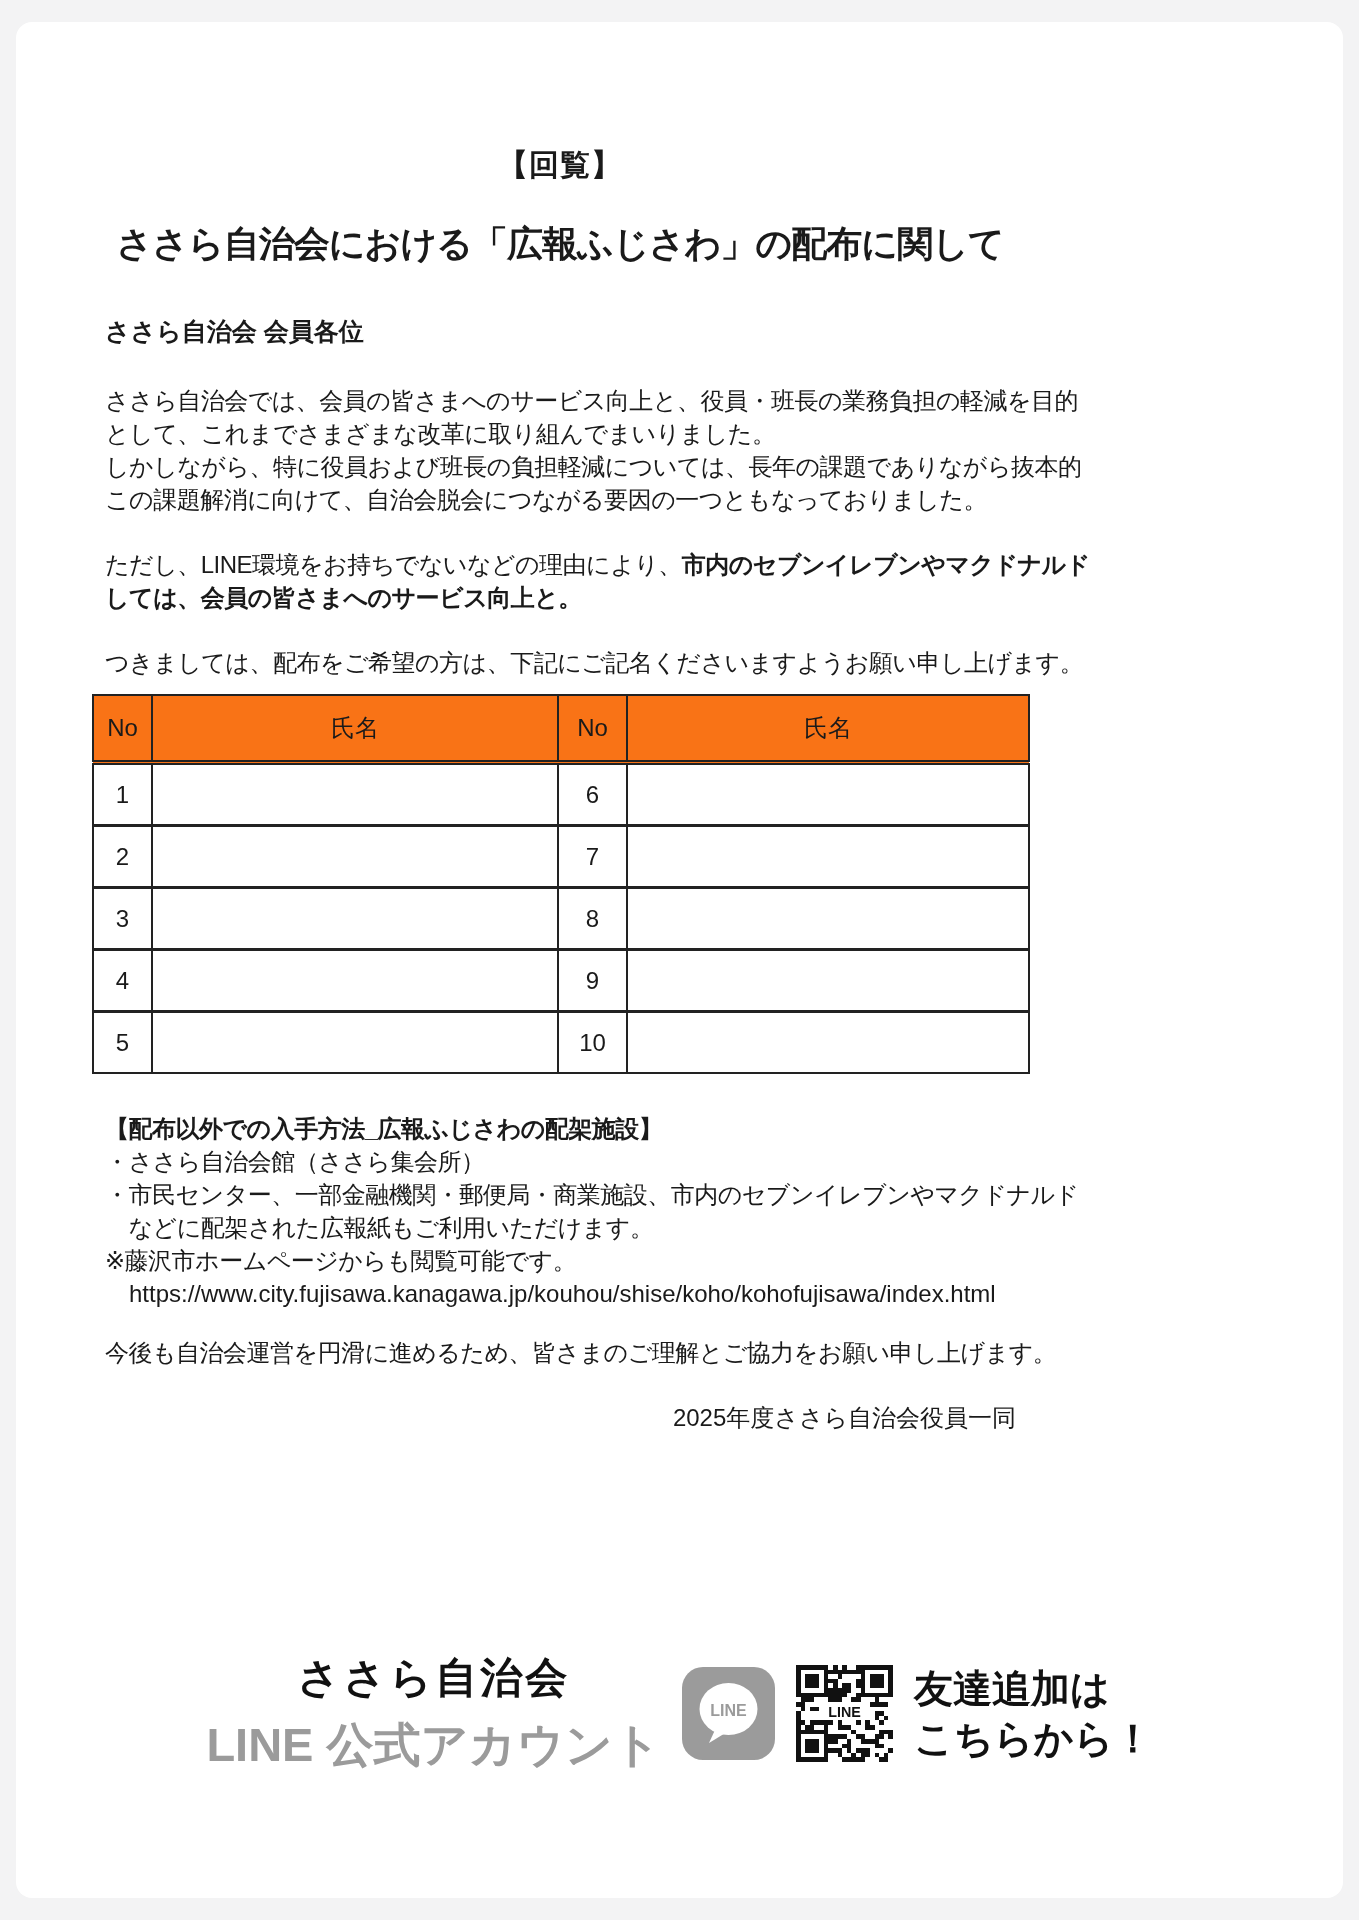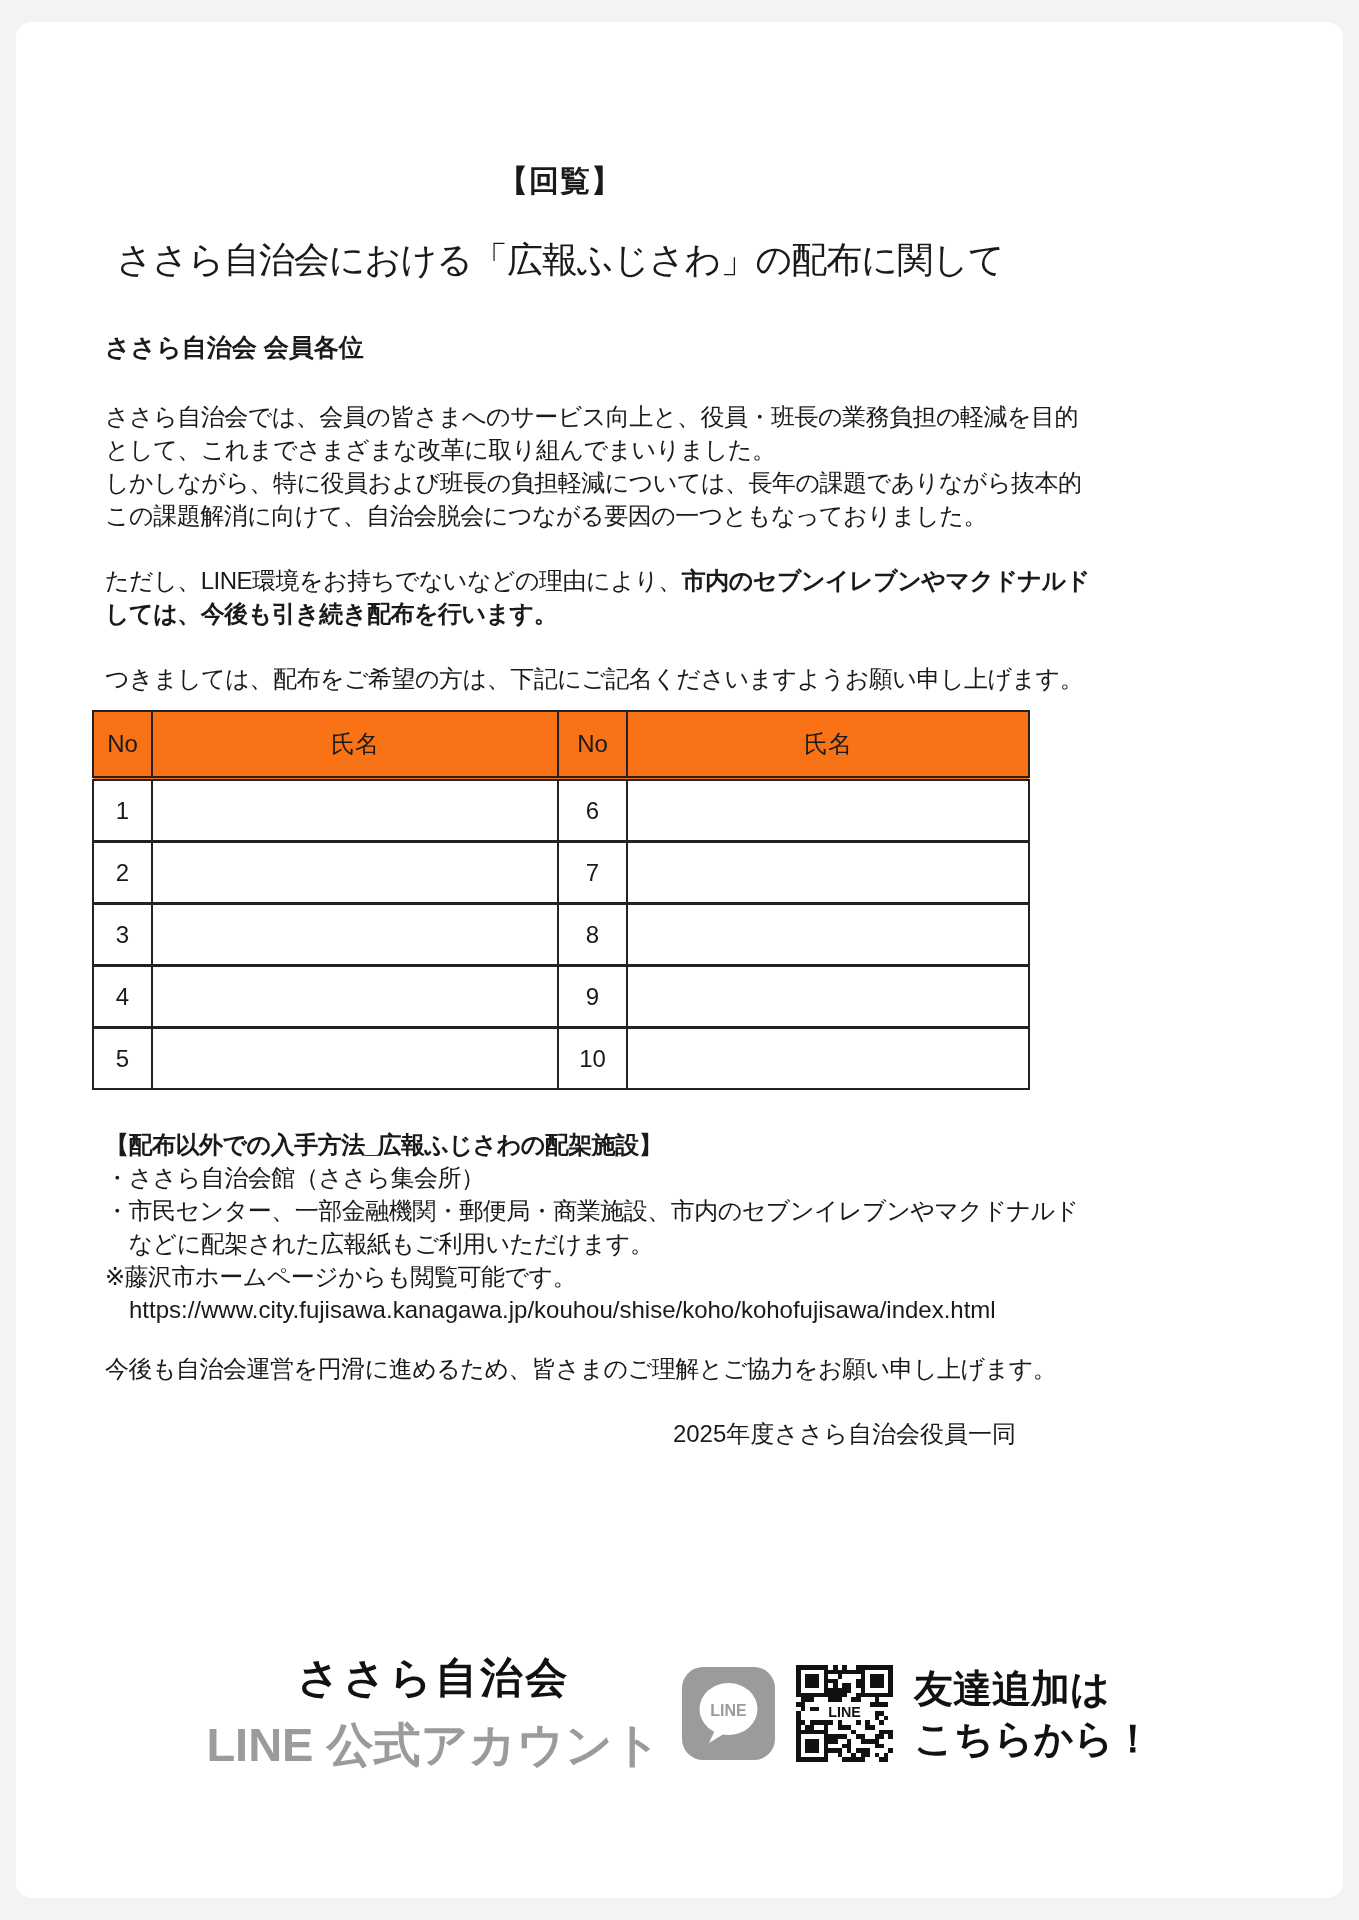--- a/index.html
+++ b/index.html
@@ -6,23 +6,23 @@
   body{
     width:1359px;height:1920px;position:relative;
     background:#f3f3f4;
     font-family:"Liberation Sans","DejaVu Sans",sans-serif;
     color:#1a1a1a;
   }
   .sheet{
     position:absolute;left:16px;top:22px;width:1327px;height:1876px;
     background:#ffffff;border-radius:16px;overflow:hidden;
   }
-  .content{position:absolute;left:76px;top:16px;width:936px;}
+  .content{position:absolute;left:76px;top:0;width:936px;}
   .kairan{margin-top:123px;text-align:center;font-size:30px;font-weight:bold;letter-spacing:1px;}
-  .title{margin-top:34px;text-align:center;font-size:36px;font-weight:normal;letter-spacing:-1px;white-space:nowrap;}
+  .title{margin-top:34px;text-align:center;font-size:36px;font-weight:bold;letter-spacing:-1px;white-space:nowrap;}
   .addressee{margin:46px 0 0 13px;font-size:25px;font-weight:bold;}
   .bodytext{margin:36px 0 0 13px;font-size:24px;line-height:33px;letter-spacing:-0.5px;}
   .bodytext p{margin:0 0 32px 0;}
   .bodytext p:last-child{margin-bottom:0;}
   .bodytext .line{display:block;white-space:nowrap;}
   table{width:936px;border-collapse:collapse;table-layout:fixed;margin-top:15px;}
   th{height:62px;font-weight:normal;font-size:24px;border:2px solid #222;border-bottom:5px double #222;background:#f97316;}
   td{height:57px;border:2px solid #222;border-top:3px solid #222;font-size:24px;background:#fff;}
   td.no{text-align:center;}
   .info{margin:38px 0 0 13px;font-size:24px;line-height:33px;letter-spacing:-0.5px;}
@@ -53,21 +53,21 @@
 
     <div class="bodytext">
         <p>
           <span class="line"><span>ささら自治会では、会員の皆さまへのサービス向上と、役員・班長の業務負担の軽減を目的</span></span>
           <span class="line"><span>として、これまでさまざまな改革に取り組んでまいりました。</span></span>
           <span class="line"><span>しかしながら、特に役員および班長の負担軽減については、長年の課題でありながら抜本的</span></span>
           <span class="line"><span>この課題解消に向けて、自治会脱会につながる要因の一つともなっておりました。</span></span>
         </p>
         <p>
           <span class="line"><span>ただし、LINE環境をお持ちでないなどの理由により、</span><b>市内のセブンイレブンやマクドナルド</b></span>
-          <span class="line"><b>しては、今後も引き続き配布を行います。</b></span>
+          <span class="line"><b>しては、会員の皆さまへのサービス向上と。</b></span>
         </p>
         <p>
           <span class="line"><span>つきましては、配布をご希望の方は、下記にご記名くださいますようお願い申し上げます。</span></span>
         </p>
       </div>
 
     <table>
       <colgroup>
         <col style="width:59px;">
           <col style="width:406px;">

